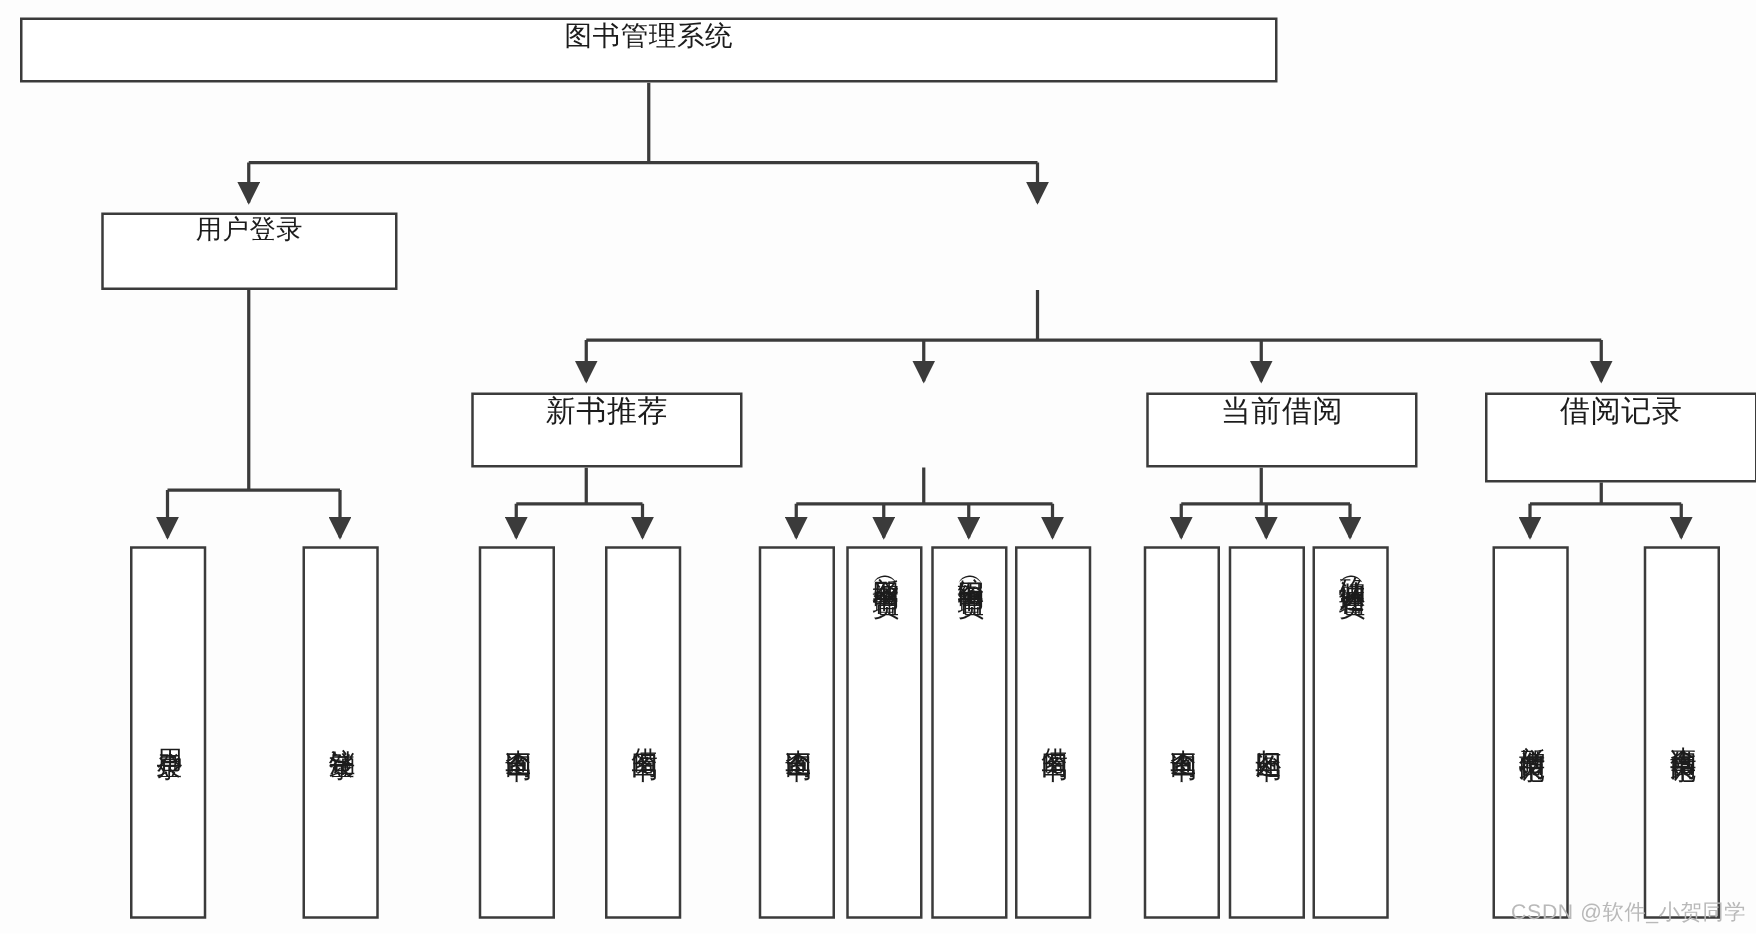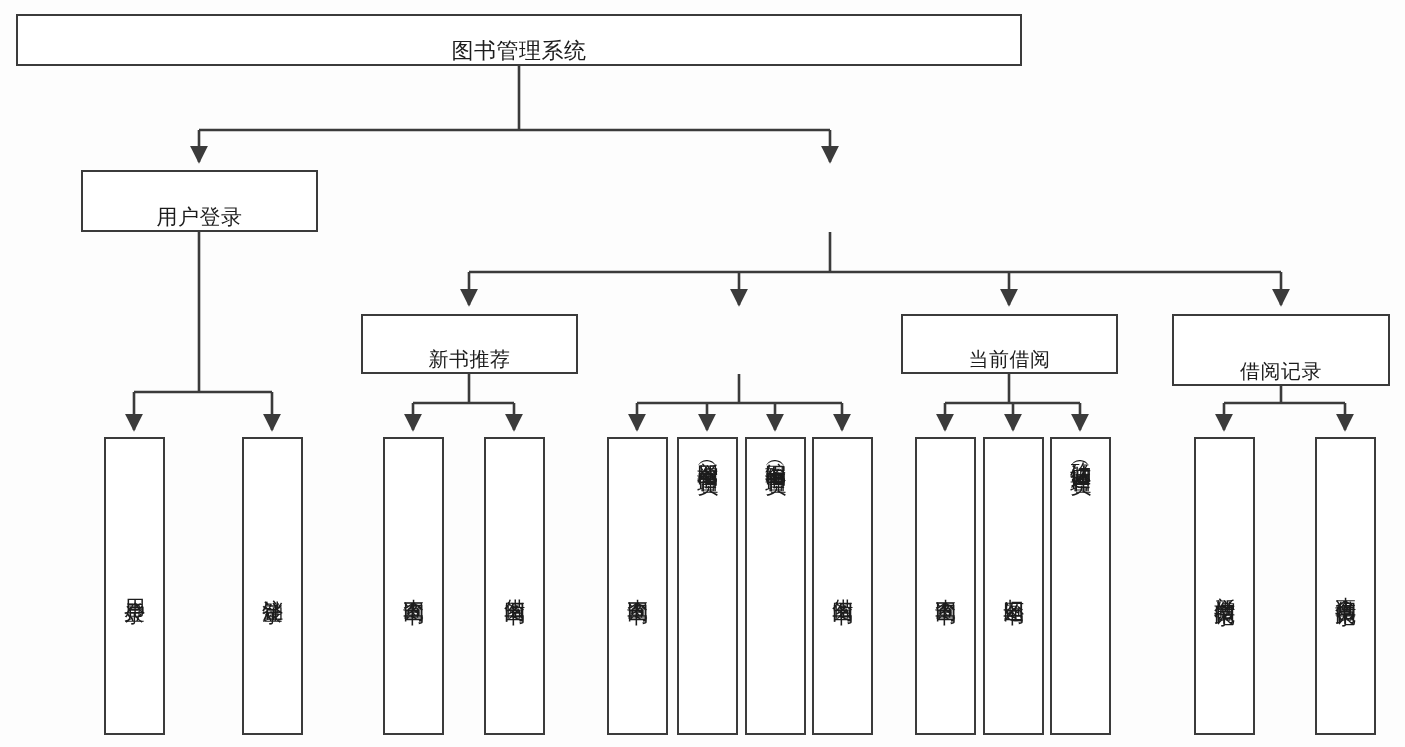--- a/index.html
+++ b/index.html
@@ -24,38 +24,39 @@
     top: 0;
     width: 1405px;
     height: 747px;
   }
   .node {
     position: absolute;
     box-sizing: border-box;
     background: #ffffff;
     border: 2px solid #3b3b3b;
     display: flex;
-    align-items: flex-end;
+    align-items: flex-start;
     justify-content: center;
     color: #1c1c1c;
   }
   .node .label {
     display: block;
     text-align: center;
     line-height: 1.18;
     letter-spacing: 0.5px;
   }
   .node-root {
     font-size: 22px;
   }
   .node-l1 {
     font-size: 21px;
   }
   .node-l2 {
-    font-size: 20px;
+    font-size: 24px;
+    margin-left: 16px;
   }
   .node-leaf {
     align-items: flex-start;
     padding-top: 6px;
     font-size: 21px;
   }
   .node-leaf .label {
     writing-mode: vertical-rl;
     text-orientation: upright;
     -webkit-writing-mode: vertical-rl;
@@ -188,14 +189,15 @@
     <span class="label">确认归还（管理员）</span>
   </div>
 
   <div class="node node-leaf leaf-mid" style="left:1194px; top:437px; width:61px; height:298px;">
     <span class="label">新增借阅记录</span>
   </div>
   <div class="node node-leaf leaf-mid" style="left:1315px; top:437px; width:61px; height:298px;">
     <span class="label">查询借阅记录</span>
   </div>
 
+  <div class="watermark">CSDN @软件_小贺同学</div>
 
 </div>
 
 </body></html>

